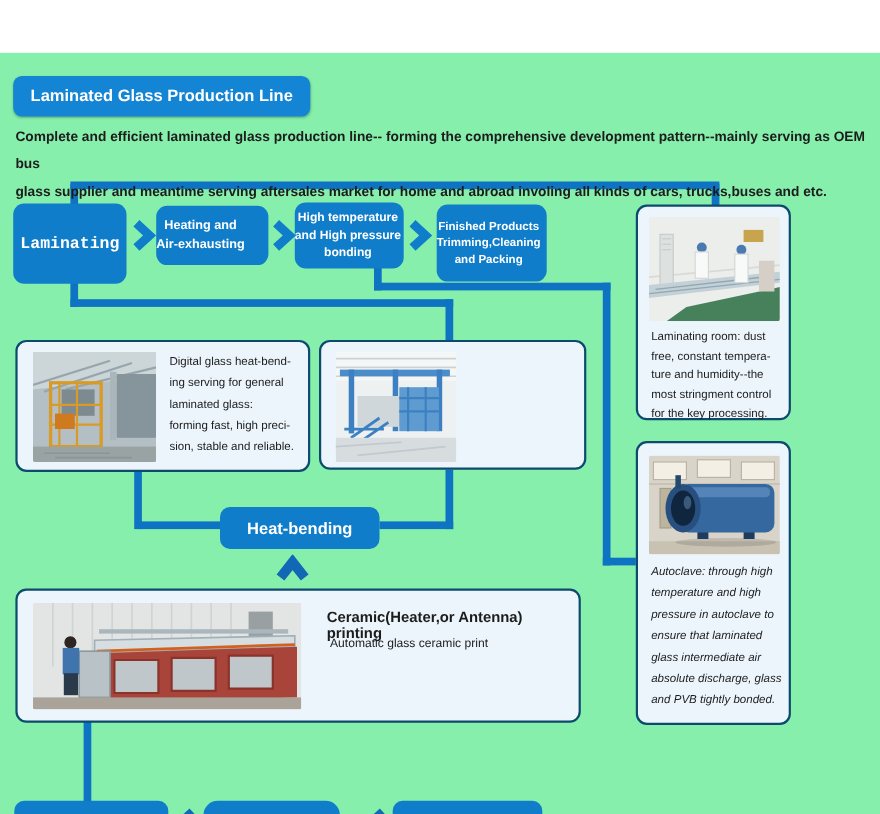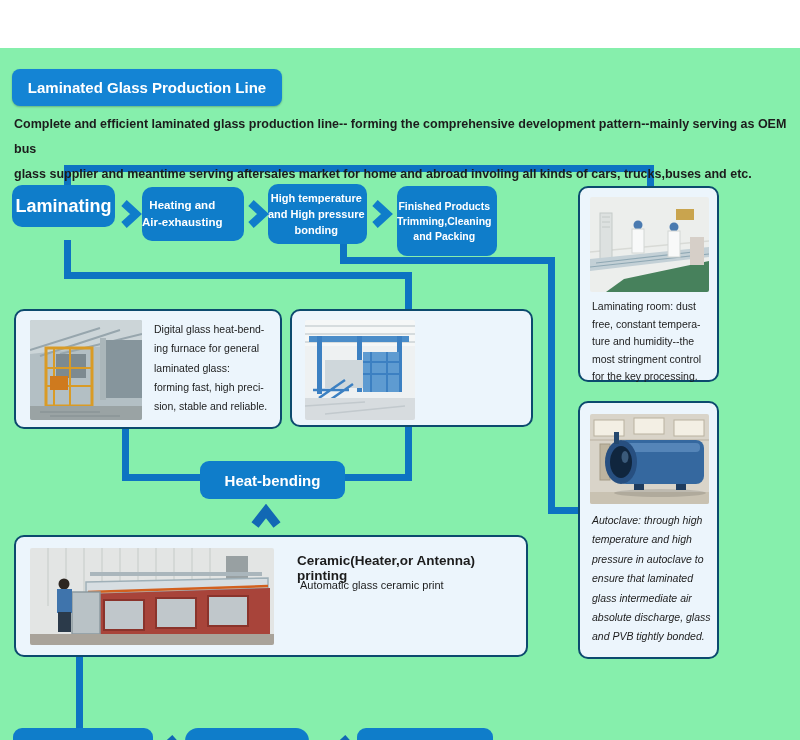--- a/index.html
+++ b/index.html
@@ -66,21 +66,21 @@
 
   <div class="titlebox">
     <span>Laminated Glass Production Line</span>
   </div>
 
   <div class="intro">
     <div>Complete and efficient laminated glass production line-- forming the comprehensive development pattern--mainly serving as OEM bus</div>
     <div>glass supplier and meantime serving aftersales market for home and abroad involing all kinds of cars, trucks,buses and etc.</div>
   </div>
 
-  <div class="fbox center" style="left:12px;top:137px;width:103px;height:42px;font-size:18px;">
+  <div class="fbox center" style="left:12px;top:137px;width:103px;height:73px;font-size:15px;font-family:Liberation Mono, monospace;">
     <span class="pre">Laminating</span>
   </div>
 
   <div class="chev" style="left:119px;top:151px;">
     <svg width="23" height="30" viewBox="0 0 23 30">
         <polyline points="5,4 17,15 5,26" fill="none" stroke="#0f7dca" stroke-width="8"></polyline>
       </svg>
   </div>
 
   <div class="fbox left" style="left:142px;top:139px;width:102px;height:54px;font-size:11.5px;line-height:17px;">
@@ -122,21 +122,21 @@
         <rect x="70" y="18" width="6" height="62" fill="#aab6ba"></rect>
         <rect x="26" y="34" width="30" height="24" fill="#7d8a90"></rect>
         <rect x="16" y="28" width="46" height="58" fill="none" stroke="#d99b26" stroke-width="3"></rect>
         <path d="M24 28 V86 M40 28 V86 M16 48 H62 M16 66 H62" stroke="#d99b26" stroke-width="2" fill="none"></path>
         <rect x="20" y="56" width="18" height="14" fill="#cf7a1e"></rect>
         <rect y="86" width="112" height="14" fill="#9aa3a4"></rect>
         <path d="M10 92 H70 M20 96 H90" stroke="#8b9596" stroke-width="1.5"></path>
       </svg>
     </div>
     <div class="ptext pre" style="left:138px;top:9px;width:122px;font-size:10.5px;line-height:19.3px;">Digital glass heat-bend-
-ing furnace for general
+ing serving for general
 laminated glass:
 forming fast, high preci-
 sion, stable and reliable.</div>
   </div>
 
   <div class="panel" style="left:290px;top:261px;width:243px;height:118px;">
     <div class="photo" style="left:13px;top:9px;width:110px;height:100px;">
       <svg width="110" height="100" viewBox="0 0 110 100">
         <rect width="110" height="100" fill="#eef1f2"></rect>
         <rect width="110" height="26" fill="#f5f7f7"></rect>

